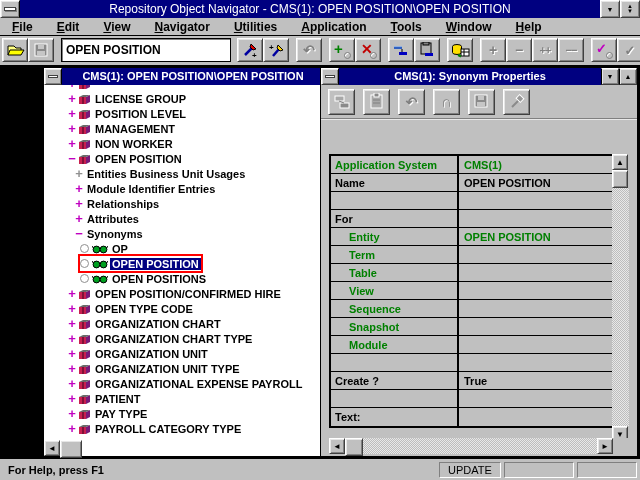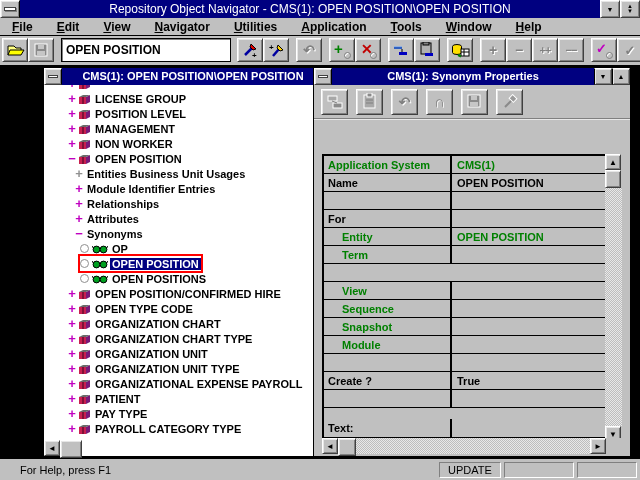--- a/index.html
+++ b/index.html
@@ -37,21 +37,21 @@
   .mini-circle { position:absolute; right:3px; bottom:2px; width:7px; height:7px; border:1px solid #808080;
                  border-radius:50%; background:#C0C0C0; box-shadow: inset 1px 1px 0 #fff; }
   .glyph-plus { color:#008000; font-size:15px; font-weight:bold; position:absolute; left:4px; top:1px;}
   .glyph-x { color:#C00000; font-size:14px; font-weight:bold; position:absolute; left:5px; top:2px;}
   .glyph-check-m { color:#C000C0; font-size:13px; font-weight:bold; position:absolute; left:4px; top:2px;}
 
   
   .mdi { position:absolute; left:0; top:65px; width:640px; height:393px; background:#000; }
   .child { position:absolute; top:2px; height:390px; width:318px; background:#C0C0C0; border:1px solid #000; }
   .child.left { left:0;margin-left:43px; }
-  .child.right { left:313px; }
+  .child.right { left:320px; }
   .ctitle { height:17px; background:#000080; display:flex; align-items:stretch; }
   .csys { width:18px; background:#C0C0C0; border-right:1px solid #000; display:flex; align-items:center; justify-content:center; }
   .csys .dash { width:10px; height:3px; background:#FFF; border:1px solid #404040; }
   .ctitle .txt { flex:1; color:#FFF; font-weight:bold; font-size:11px; line-height:17px; text-align:center;
                  white-space:nowrap; overflow:hidden; padding:0 2px; }
   .cbtn { width:18px; font-size:7px; border-left:1px solid #000; }
 
   
   .tree-view { position:absolute; left:0; top:17px; right:16px; bottom:16px; background:#FFF; overflow:hidden;
                border-right:1px solid #808080; }
@@ -78,33 +78,33 @@
   .track.white { background:#FFF; background-image:none; }
   .corner { width:16px; background:#C0C0C0; flex:0 0 auto; }
   .gap { flex:0 0 auto; }
 
   
   .ptoolbar { height:34px; display:flex; align-items:center; padding-left:7px;
               border-bottom:1px solid #808080; box-shadow:0 1px 0 #E8E8E8; }
   .pbtn { width:27px; height:26px; margin-right:8px; font-size:13px; }
   .prop-table { position:absolute; left:8px; top:86px; width:285px; border:2px solid #000; background:#C0C0C0; }
   .prow { display:flex; height:18px; border-bottom:1px solid #000; }
-  .prow:last-child { border-bottom:none;margin-top:11px; }
+  .prow:last-child { border-bottom:none; }
   .pcell { font-weight:bold; font-size:11px; line-height:16px; white-space:nowrap; overflow:hidden; }
   .plabel { width:128px; border-right:2px solid #000; padding:1px 2px 0 4px; }
   .pvalue { flex:1; padding:1px 2px 0 5px; }
   .green { color:#008000; } .black { color:#000; }
   .indent { padding-left:18px; }
   .pvscroll { position:absolute; right:8px; top:86px; width:17px; height:288px; display:flex; flex-direction:column; }
   .phscroll { position:absolute; left:8px; right:8px; bottom:2px; height:16px; display:flex; }
 
   
   .statusbar { position:absolute; left:0; top:458px; width:640px; height:22px; background:#C0C0C0;
                border-top:1px solid #000; display:flex; align-items:center; font-size:11px; }
-  .shelp { flex:1; padding-left:20px; color:#000; }
+  .shelp { flex:1; padding-left:8px; color:#000;font-weight:bold; }
   .sbox { height:16px; margin-right:3px; text-align:center; line-height:15px; font-size:11px; color:#000; background:#C0C0C0; }
   .sbox.b1 { width:62px; } .sbox.b2 { width:70px; } .sbox.b3w { width:60px; }
 </style>
 </head>
 <body>
 
 <div class="titlebar">
   <div class="sysbox b3">
       <div class="dash"></div>
     </div>
@@ -704,20 +704,21 @@
         </div>
         <div class="prow">
           <div class="pcell plabel green indent">Entity</div>
           <div class="pcell pvalue green">OPEN POSITION</div>
         </div>
         <div class="prow">
           <div class="pcell plabel green indent">Term</div>
           <div class="pcell pvalue green"></div>
         </div>
         <div class="prow">
+          <div class="pcell plabel green indent">Table</div>
           <div class="pcell pvalue green"></div>
         </div>
         <div class="prow">
           <div class="pcell plabel green indent">View</div>
           <div class="pcell pvalue green"></div>
         </div>
         <div class="prow">
           <div class="pcell plabel green indent">Sequence</div>
           <div class="pcell pvalue green"></div>
         </div>

